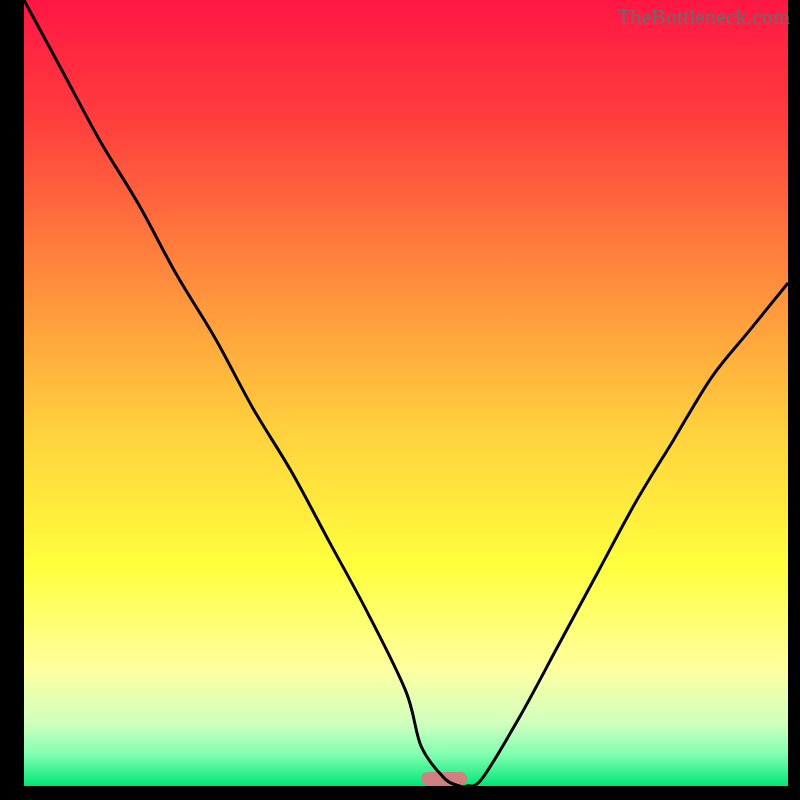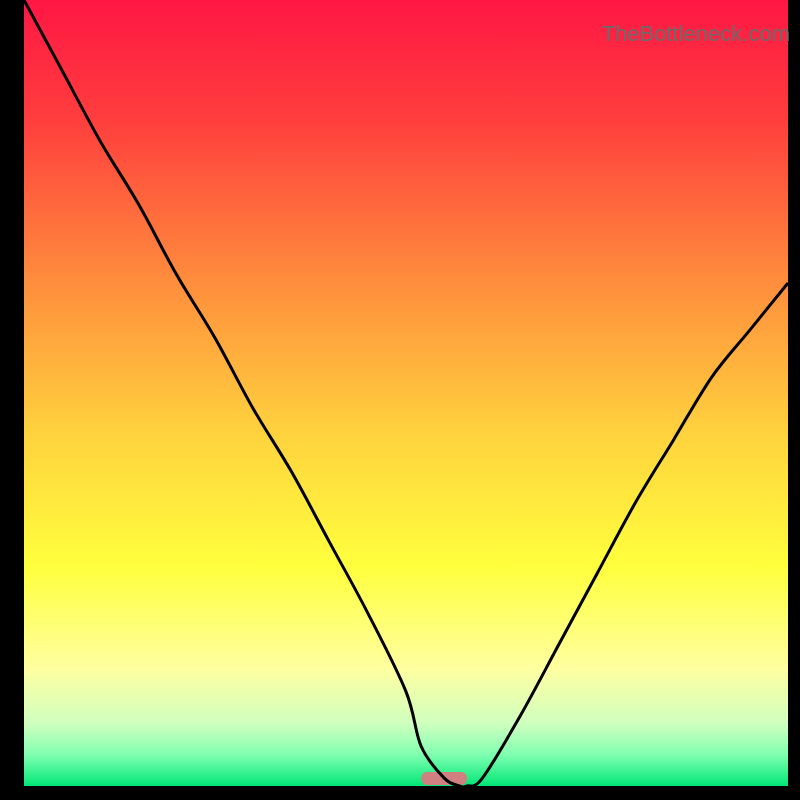--- a/index.html
+++ b/index.html
@@ -11,24 +11,24 @@
     overflow: hidden;
   }
   .chart-container {
     position: relative;
     width: 800px;
     height: 800px;
     background: #000;
   }
   .attribution {
     position: absolute;
-    top: 21px;
+    top: 4px;
     right: 10px;
     color: #6b6b6b;
-    font-family: Liberation Sans, sans-serif;
+    font-family: Liberation Serif, serif;
     font-size: 22px;
     z-index: 10;
   }
   svg {
     display: block;
   }
 </style>
 </head>
 <body>
 

